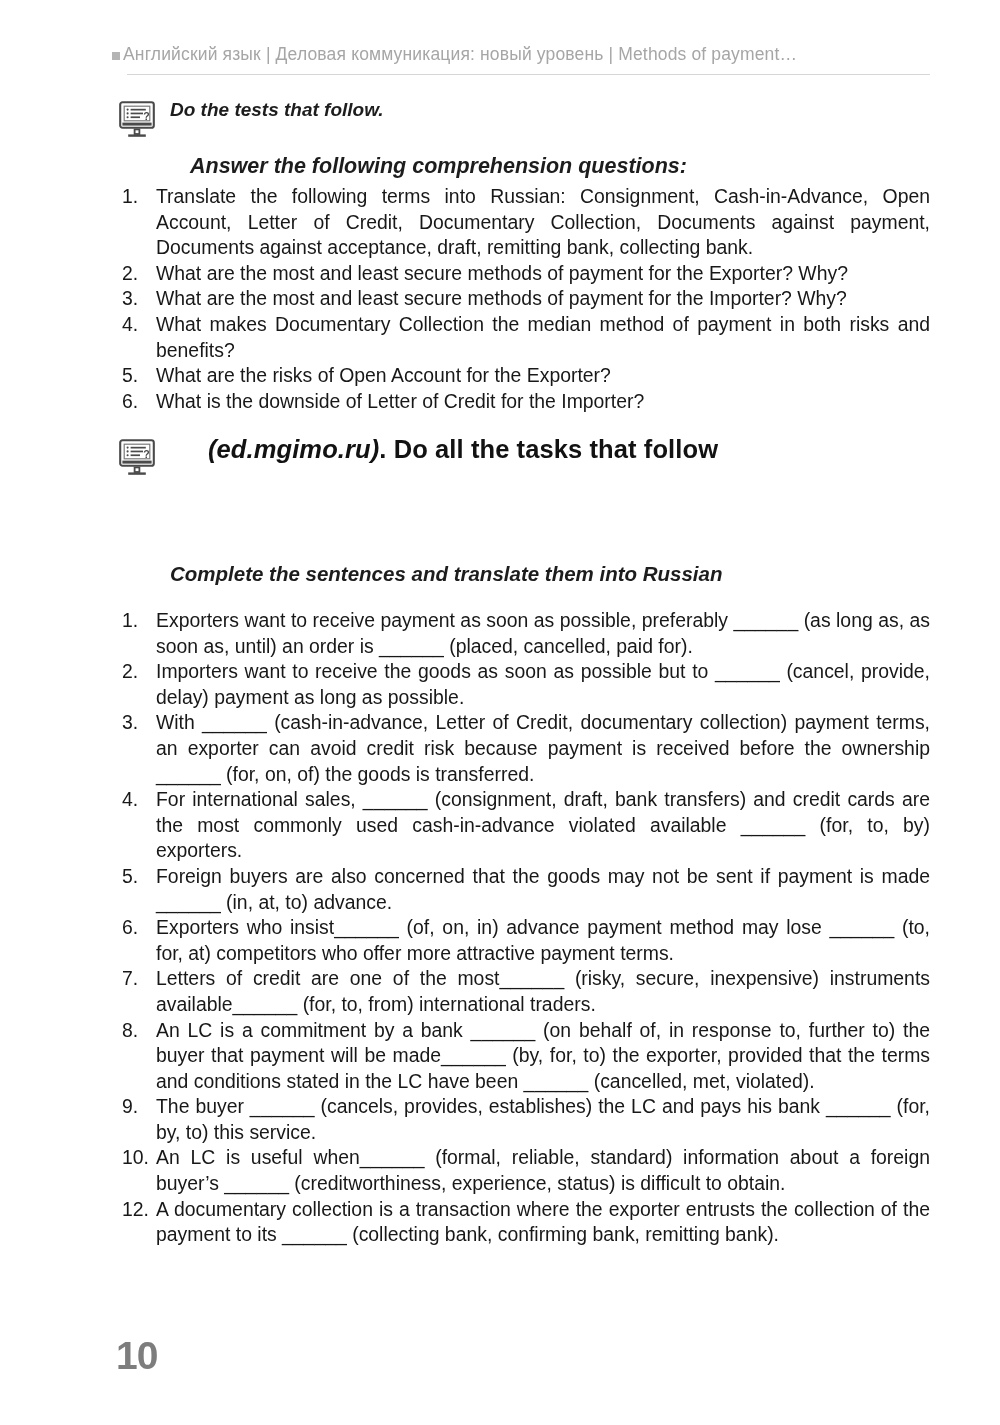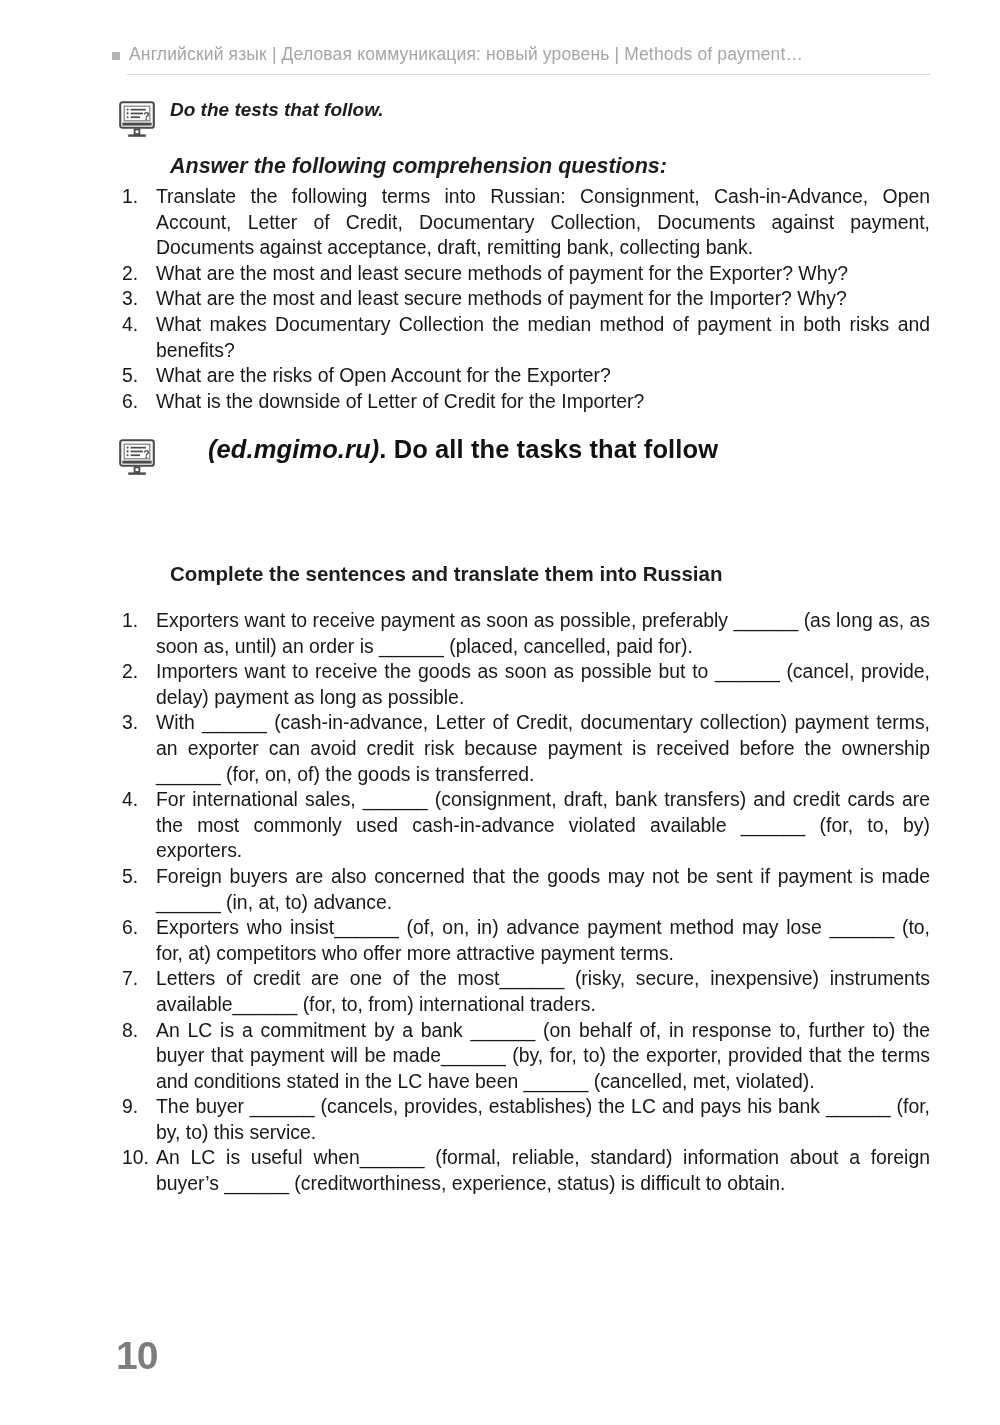--- a/index.html
+++ b/index.html
@@ -24,21 +24,21 @@
   }
 
   
   .runhead {
     position: absolute;
     left: 112px;
     top: 44px;
     width: 818px;
     display: flex;
     align-items: center;
-    gap: 9px;
+    gap: 3px;
   }
   .runhead-bullet {
     width: 8px;
     height: 8px;
     background: #b4b4b4;
     flex: 0 0 auto;
     margin-top: 2px;
   }
   .runhead-text {
     font-size: 17.5px;
@@ -77,21 +77,21 @@
   }
   .instr-text {
     font-style: italic;
     font-weight: 600;
     font-size: 19px;
     line-height: 28px;
     color: #1d1d1d;
     font-family: "Liberation Sans", sans-serif;
   }
   .instr-text-2 {
-    margin-left: 52px;
+    margin-left: 72px;
     margin-top: 12px;
     font-style: italic;
     font-weight: 600;
     font-size: 21.5px;
     line-height: 28px;
     color: #1d1d1d;
   }
 
   
   .olist {
@@ -154,20 +154,21 @@
     font-size: 20.5px;
     letter-spacing: 0.8px;
     color: #3c3c3c;
     font-weight: 400;
   }
   .vocab-sub {
     position: absolute;
     left: 170px;
     top: 562px;
     font-size: 20.5px;
+    font-style: italic;
     font-weight: 600;
     color: #1d1d1d;
   }
 
   
   #v-list { left: 118px; top: 608px; }
 
   
   .pagenum {
     position: absolute;
@@ -298,17 +299,21 @@
         <div class="oli-body">An LC is a commitment by a bank ______ (on behalf of, in response to, further to) the buyer that payment will be made______ (by, for, to) the exporter, provided that the terms and conditions stated in the LC have been ______ (cancelled, met, violated).</div>
       </div>
       <div class="oli">
         <div class="oli-num">9.</div>
         <div class="oli-body">The buyer ______ (cancels, provides, establishes) the LC and pays his bank ______ (for, by, to) this service.</div>
       </div>
       <div class="oli">
         <div class="oli-num">10.</div>
         <div class="oli-body">An LC is useful when______ (formal, reliable, standard) information about a foreign buyer’s ______ (creditworthiness, experience, status) is difficult to obtain.</div>
       </div>
+      <div class="oli">
+        <div class="oli-num">12.</div>
+        <div class="oli-body">A documentary collection is a transaction where the exporter entrusts the collection of the payment to its ______ (collecting bank, confirming bank, remitting bank).</div>
+      </div>
     </div>
 
   <div class="pagenum">10</div>
 
 </div>
 
 </body></html>

